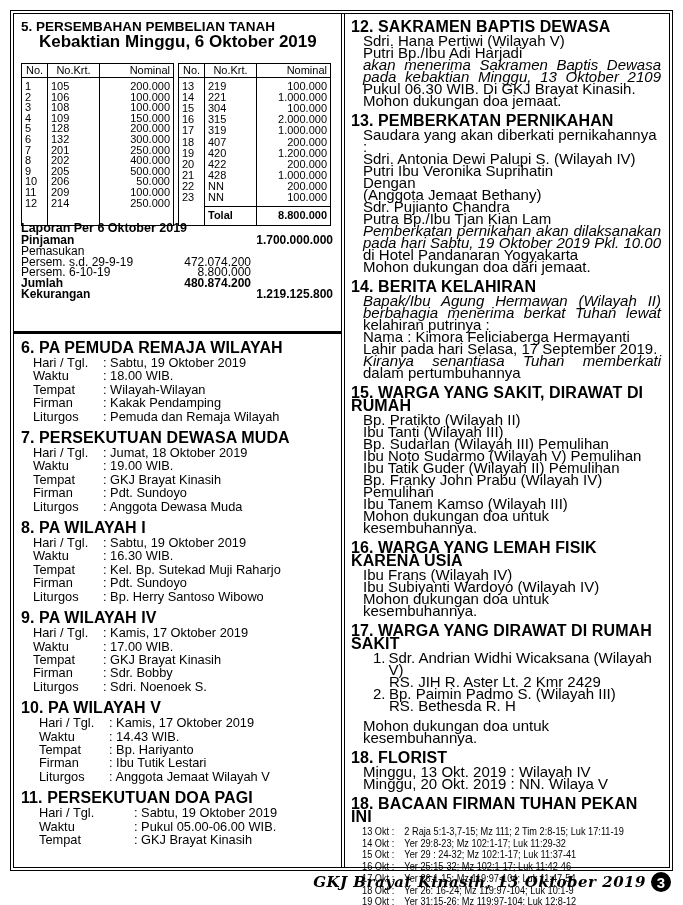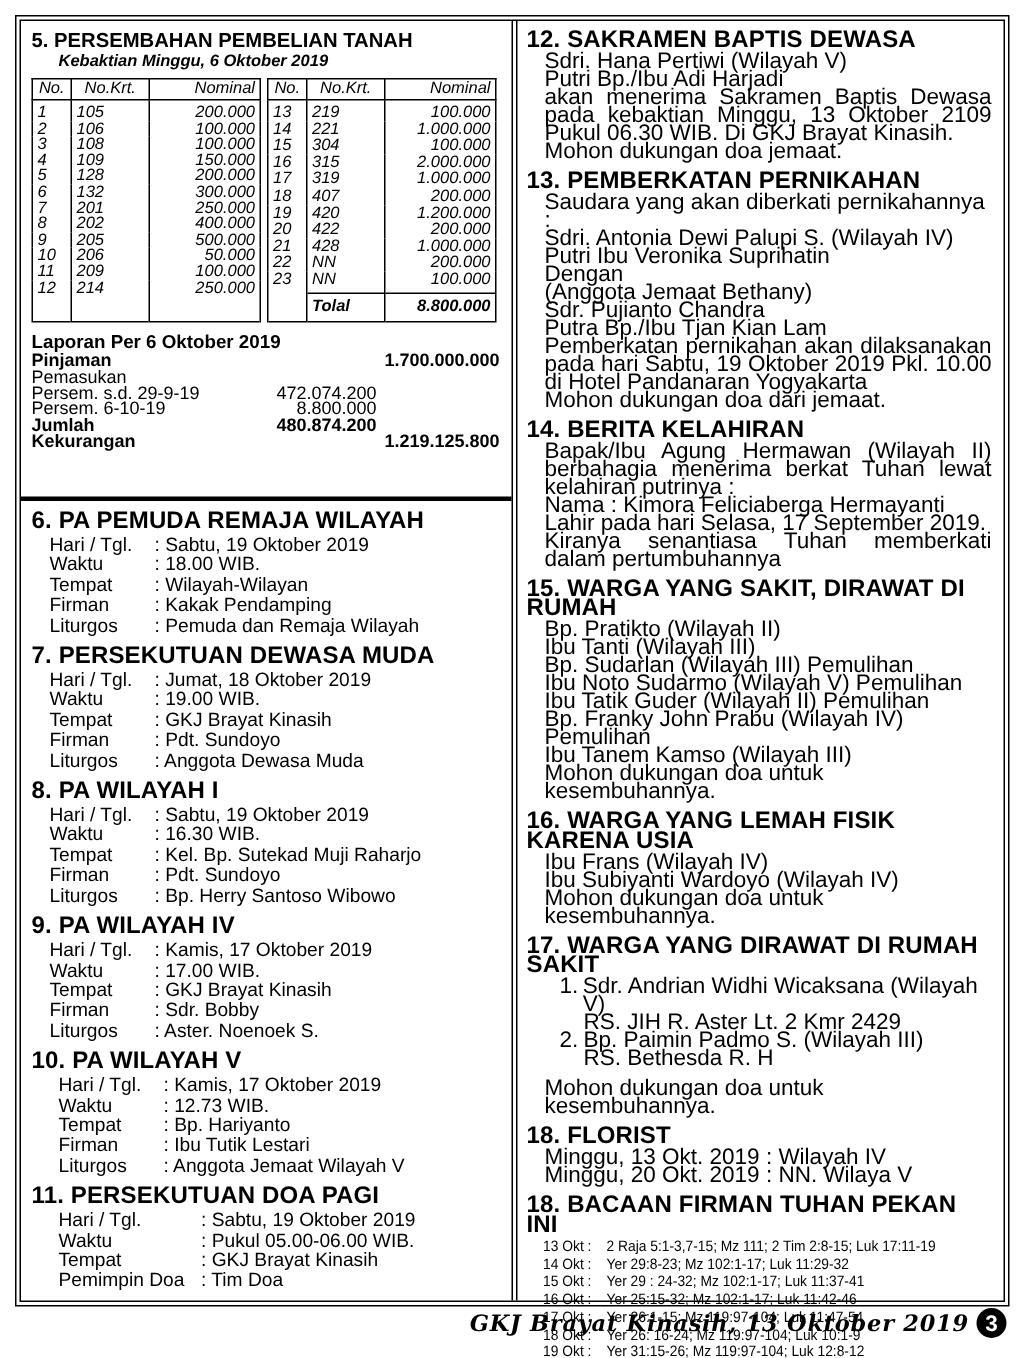--- a/index.html
+++ b/index.html
@@ -17,25 +17,25 @@
       position: absolute; left: 327px; top: 0; width: 4px; height: 100%;
       border-left: 1px solid #000; border-right: 1px solid #000;
     }
     .col-right {
       position: absolute; left: 331px; top: 0; right: 0; height: 100%;
       padding: 6px 8px 0 6px;
     }
 
     .sec-title { font-weight: bold; font-size: 16px; line-height: 13px; letter-spacing: 0.1px; }
     .big-title { font-weight: bold; font-size: 13.5px; line-height: 15px; }
-    .sub-title { font-weight: bold; font-size: 11px; line-height: 15px; padding-left: 18px; font-style: italic; }
+    .sub-title { font-weight: bold; font-size: 17px; line-height: 15px; padding-left: 18px; }
 
     
     .s5 { padding: 5px 6px 0 7px; height: 203px; }
-    .tables { display: flex; gap: 4px; margin-top: 3px; font-style: italic; }
+    .tables { display: flex; gap: 4px; margin-top: 14px; }
     .ptable { border: 1px solid #000; border-collapse: collapse; font-size: 11px; line-height: 10.6px; }
     .ptable th { font-weight: normal; border: 1px solid #000; padding: 1px 3px; height: 14px; }
     .ptable td { border-left: 1px solid #000; border-right: 1px solid #000; padding: 0 3px; vertical-align: top; }
     .ptable td.n { width: 26px; }
     .ptable td.k { width: 52px; }
     .ptable td.v { width: 74px; text-align: right; }
     .ptable tr.first td { padding-top: 3px; }
     .ptable tr.last td { padding-bottom: 3px; }
     .ptable tr.tot td { border-top: 1px solid #000; font-weight: bold; padding: 3px 3px; font-size: 11px; }
 
@@ -53,21 +53,21 @@
     .ev-block.first { margin-top: 7px; }
     .ev-rows { padding-left: 12px; margin-top: 2px; font-size: 12.8px; line-height: 13.4px; }
     .ev-row { display: flex; }
     .ev-row .lbl { width: 70px; }
     .ev-row .val { flex: 1; }
     .ev-rows.wide .ev-row .lbl { width: 95px; }
 
     
     .rblock { margin-bottom: 7px; }
     .rbody { padding-left: 12px; font-size: 15px; line-height: 12px; margin-top: 2px; }
-    .justify { text-align: justify; text-align-last: left; }
+    .justify { text-align: justify; text-align-last: left; font-style: italic; }
     .rbody p { margin: 0; }
     .ol { padding-left: 10px; }
     .ol .it { display: flex; }
     .ol .it .num { width: 16px; }
     .spacer { height: 8px; }
     .readings { padding-left: 12px; font-size: 10px; line-height: 11.7px; margin-top: 3px; transform: scaleX(0.92); transform-origin: left; }
     .readings .rd { display: flex; white-space: nowrap; }
     .readings .rd .d { width: 46px; }
 
     .footer {
@@ -363,34 +363,34 @@
             <div class="ev-row">
               <span class="lbl">Tempat</span>
               <span class="val">: GKJ Brayat Kinasih</span>
             </div>
             <div class="ev-row">
               <span class="lbl">Firman</span>
               <span class="val">: Sdr. Bobby</span>
             </div>
             <div class="ev-row">
               <span class="lbl">Liturgos</span>
-              <span class="val">: Aster. Noenoek S.</span>
+              <span class="val">: Sdri. Noenoek S.</span>
             </div>
           </div>
         </div>
         <div class="ev-block">
           <div class="sec-title">10. PA WILAYAH V</div>
           <div class="ev-rows" style="padding-left: 18px;">
             <div class="ev-row">
               <span class="lbl">Hari / Tgl.</span>
               <span class="val">: Kamis, 17 Oktober 2019</span>
             </div>
             <div class="ev-row">
               <span class="lbl">Waktu</span>
-              <span class="val">: 12.73 WIB.</span>
+              <span class="val">: 14.43 WIB.</span>
             </div>
             <div class="ev-row">
               <span class="lbl">Tempat</span>
               <span class="val">: Bp. Hariyanto</span>
             </div>
             <div class="ev-row">
               <span class="lbl">Firman</span>
               <span class="val">: Ibu Tutik Lestari</span>
             </div>
             <div class="ev-row">
@@ -406,24 +406,20 @@
               <span class="lbl">Hari / Tgl.</span>
               <span class="val">: Sabtu, 19 Oktober 2019</span>
             </div>
             <div class="ev-row">
               <span class="lbl">Waktu</span>
               <span class="val">: Pukul 05.00-06.00 WIB.</span>
             </div>
             <div class="ev-row">
               <span class="lbl">Tempat</span>
               <span class="val">: GKJ Brayat Kinasih</span>
-            </div>
-            <div class="ev-row">
-              <span class="lbl">Pemimpin Doa</span>
-              <span class="val">: Tim Doa</span>
             </div>
           </div>
         </div>
       </div>
   </div>
 
   <div class="divider"></div>
 
   <div class="col-right">
     <div class="rblock">

